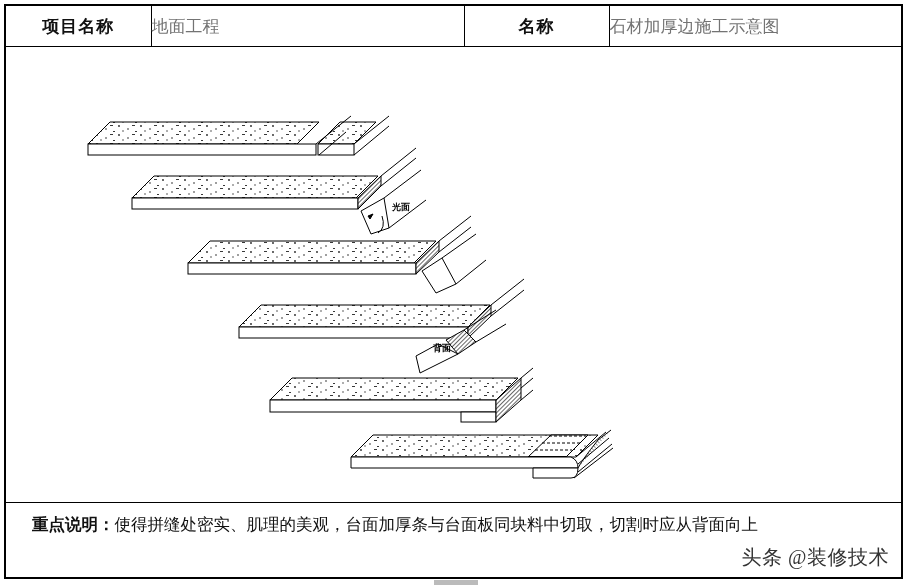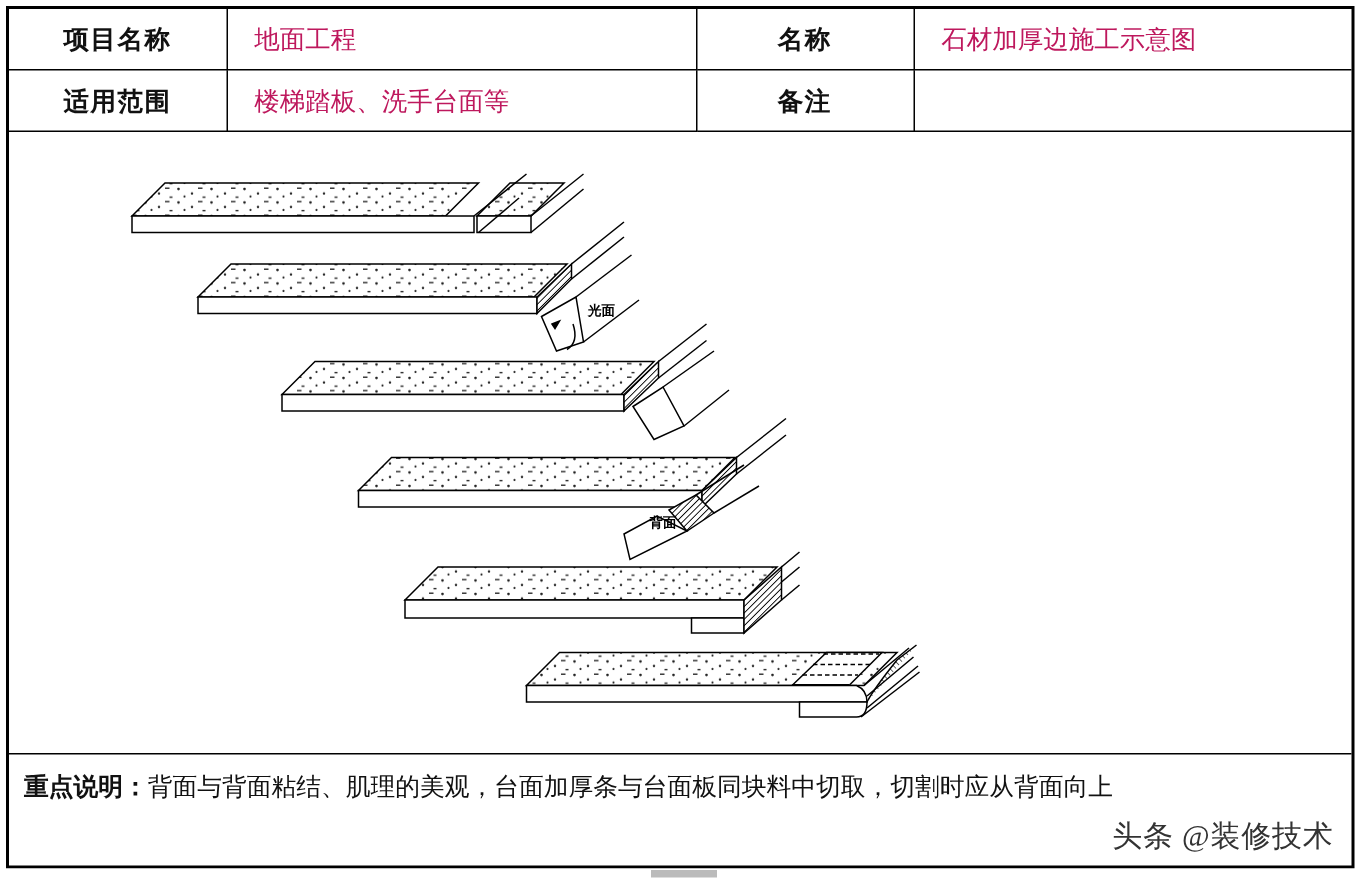--- a/index.html
+++ b/index.html
@@ -3,30 +3,30 @@
 <meta charset="utf-8">
 <style>
   html, body { margin: 0; padding: 0; background: #ffffff; }
   body { width: 908px; height: 585px; position: relative; overflow: hidden;
          font-family: "DejaVu Sans", "Liberation Sans", sans-serif; color: #111; }
   .sheet { position: absolute; left: 4px; top: 4px; width: 899px; height: 575px;
            border: 2px solid #000; box-sizing: border-box; }
   table.info { border-collapse: collapse; width: 100%; table-layout: fixed; }
   table.info td { border: 1px solid #000; height: 40px; font-size: 17px; padding: 0; }
   table.info td.lab { font-weight: bold; text-align: center; letter-spacing: 1px; }
-  table.info td.val { padding-left: 18px; color: #be185d; }
+  table.info td.val { padding-left: 0; color: #737373; }
   table.info tr:first-child td { border-top: none; }
   table.info td:first-child { border-left: none; }
   table.info td:last-child { border-right: none; }
   .figure { position: absolute; left: 0; top: 82px; width: 895px; height: 414px;
             border-bottom: 1px solid #000; }
   .figure svg { position: absolute; left: 0; top: 0; }
   .notes { position: absolute; left: 10px; top: 500px; width: 880px; font-size: 16.5px;
            line-height: 37px; color: #111; }
-  .notes .nlab { font-weight: bold; }
+  .notes .nlab { font-weight: bold; margin-left: 16px; }
   .watermark { position: absolute; right: 12px; top: 538px; font-size: 20px;
                color: #333; letter-spacing: 0.5px; font-family: Liberation Serif, serif; }
   .bottom-strip { position: absolute; left: 0; top: 579px; width: 908px; height: 6px; background:#fff; }
   .bottom-strip .tab { position:absolute; left: 434px; top: 1px; width: 44px; height: 5px; background:#bbb; }
 </style>
 </head>
 <body>
 
 <div class="sheet">
   <table class="info">
@@ -35,26 +35,20 @@
         <col style="width:313px">
         <col style="width:145px">
         <col>
     </colgroup>
     <tbody>
         <tr>
       <td class="lab">项目名称</td>
       <td class="val">地面工程</td>
       <td class="lab">名称</td>
       <td class="val">石材加厚边施工示意图</td>
-    </tr>
-    <tr>
-      <td class="lab">适用范围</td>
-      <td class="val">楼梯踏板、洗手台面等</td>
-      <td class="lab">备注</td>
-      <td class="val"></td>
     </tr>
   </tbody>
     </table>
 
   <div class="figure">
     <svg width="895" height="414" viewBox="0 0 895 414">
       <defs>
         <pattern id="speck" width="22" height="9" patternUnits="userSpaceOnUse">
           <rect width="22" height="9" fill="#fff"></rect>
           <circle cx="3" cy="2" r="0.9" fill="#222"></circle>
@@ -146,19 +140,19 @@
           <line x1="570" y1="369" x2="600" y2="344"></line>
           <line x1="572" y1="376" x2="603" y2="350"></line>
           <line x1="572" y1="384" x2="606" y2="356"></line>
           <line x1="568" y1="390" x2="607" y2="360"></line>
         </g>
       </g>
     </svg>
   </div>
 
   <div class="notes">
-    <div><span class="nlab">重点说明：</span><span>背面与背面粘结、肌理的美观，台面加厚条与台面板同块料中切取，切割时应从背面向上</span></div>
+    <div><span class="nlab">重点说明：</span><span>使得拼缝处密实、肌理的美观，台面加厚条与台面板同块料中切取，切割时应从背面向上</span></div>
   </div>
   <div class="watermark">头条 @装修技术</div>
 </div>
 <div class="bottom-strip">
     <div class="tab"></div>
   </div>
 
 </body></html>

